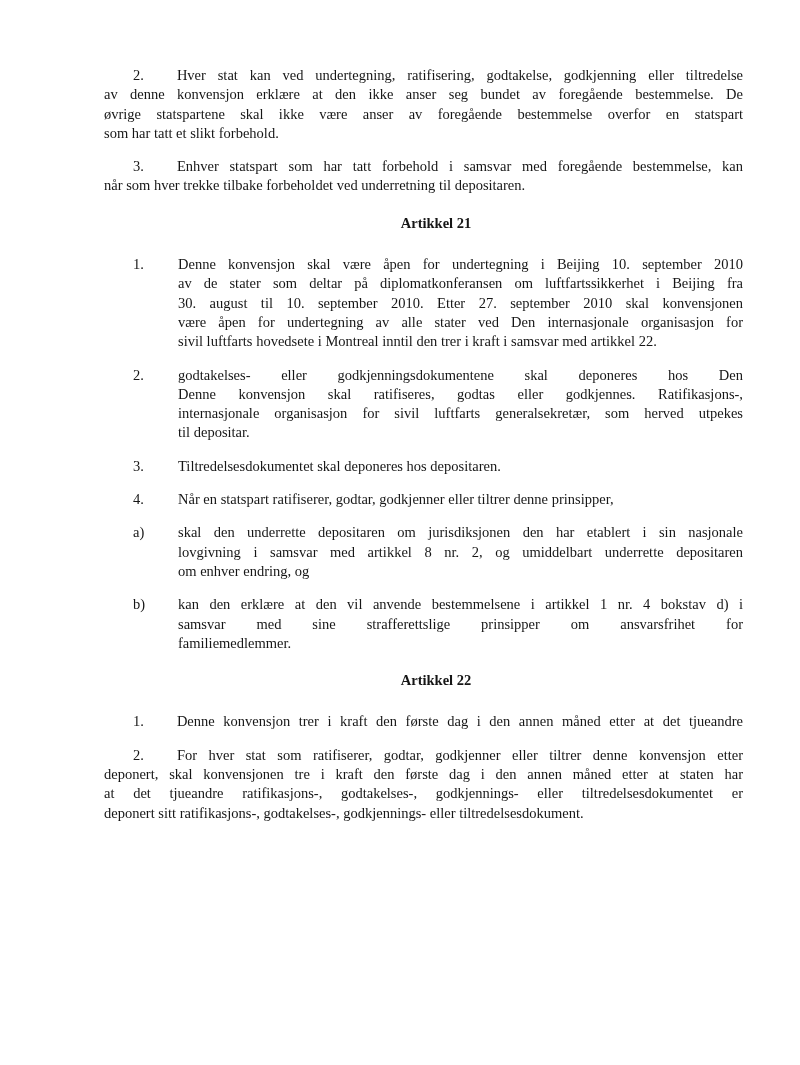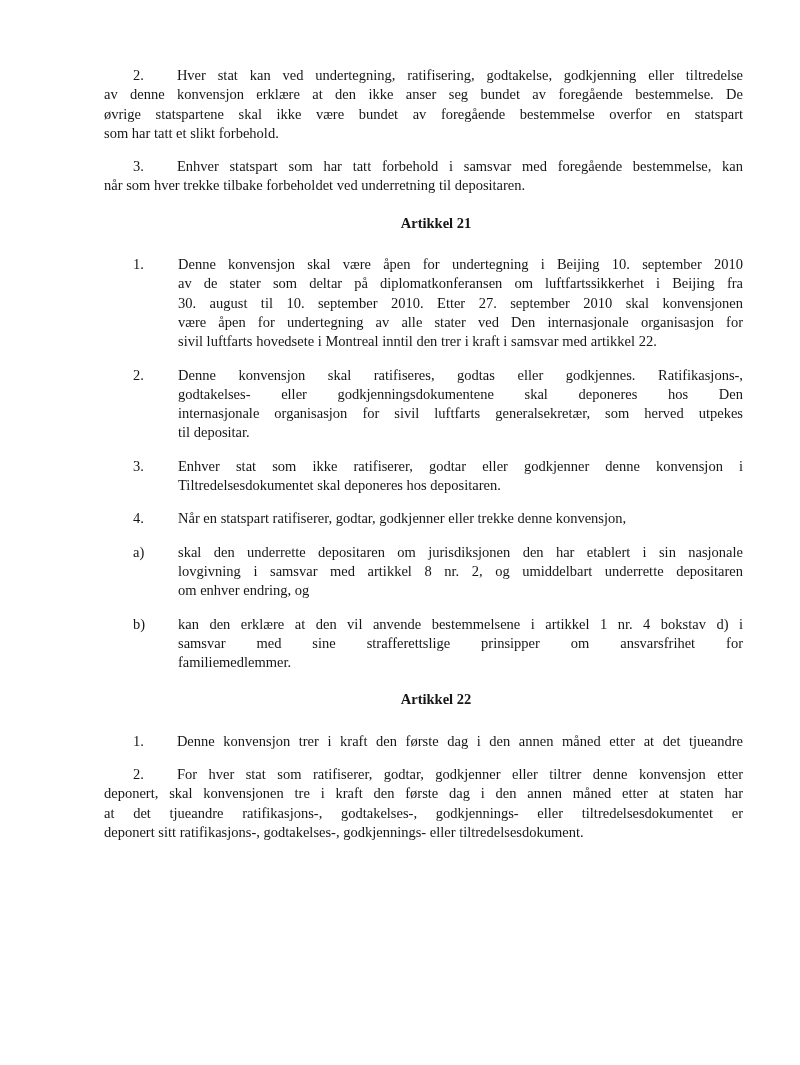--- a/index.html
+++ b/index.html
@@ -60,21 +60,21 @@
 </style>
 </head>
 <body>
 
 <div class="page">
 
   <div class="para">
     <div class="line"><span class="num">2.</span><span class="tab"></span><span>Hver stat kan ved undertegning, ratifisering, godtakelse, godkjenning eller tiltredelse</span></div>
     <div>
         <div class="line">av denne konvensjon erklære at den ikke anser seg bundet av foregående bestemmelse. De</div>
-        <div class="line">øvrige statspartene skal ikke være bundet av foregående bestemmelse overfor en statspart</div>
+        <div class="line">øvrige statspartene skal ikke være anser av foregående bestemmelse overfor en statspart</div>
         <div class="line last">som har tatt et slikt forbehold.</div>
       </div>
   </div>
 
   <div class="para">
     <div class="line"><span class="num">3.</span><span class="tab"></span><span>Enhver statspart som har tatt forbehold i samsvar med foregående bestemmelse, kan</span></div>
     <div>
         <div class="line last">når som hver trekke tilbake forbeholdet ved underretning til depositaren.</div>
       </div>
   </div>
@@ -88,39 +88,38 @@
         <div class="line">av de stater som deltar på diplomatkonferansen om luftfartssikkerhet i Beijing fra</div>
         <div class="line">30. august til 10. september 2010. Etter 27. september 2010 skal konvensjonen</div>
         <div class="line">være åpen for undertegning av alle stater ved Den internasjonale organisasjon for</div>
         <div class="line last">sivil luftfarts hovedsete i Montreal inntil den trer i kraft i samsvar med artikkel 22.</div>
       </div>
   </div>
 
   <div class="item">
     <span class="num">2.</span>
     <div>
+        <div class="line">godtakelses- eller godkjenningsdokumentene skal deponeres hos Den</div>
         <div class="line">Denne konvensjon skal ratifiseres, godtas eller godkjennes. Ratifikasjons-,</div>
-        <div class="line">godtakelses- eller godkjenningsdokumentene skal deponeres hos Den</div>
         <div class="line">internasjonale organisasjon for sivil luftfarts generalsekretær, som herved utpekes</div>
         <div class="line last">til depositar.</div>
       </div>
   </div>
 
   <div class="item">
     <span class="num">3.</span>
     <div>
-        <div class="line">Enhver stat som ikke ratifiserer, godtar eller godkjenner denne konvensjon i</div>
         <div class="line last">Tiltredelsesdokumentet skal deponeres hos depositaren.</div>
       </div>
   </div>
 
   <div class="item">
     <span class="num">4.</span>
     <div>
-        <div class="line last">Når en statspart ratifiserer, godtar, godkjenner eller trekke denne konvensjon,</div>
+        <div class="line last">Når en statspart ratifiserer, godtar, godkjenner eller tiltrer denne prinsipper,</div>
       </div>
   </div>
 
   <div class="item">
     <span class="num">a)</span>
     <div>
         <div class="line">skal den underrette depositaren om jurisdiksjonen den har etablert i sin nasjonale</div>
         <div class="line">lovgivning i samsvar med artikkel 8 nr. 2, og umiddelbart underrette depositaren</div>
         <div class="line last">om enhver endring, og</div>
       </div>

